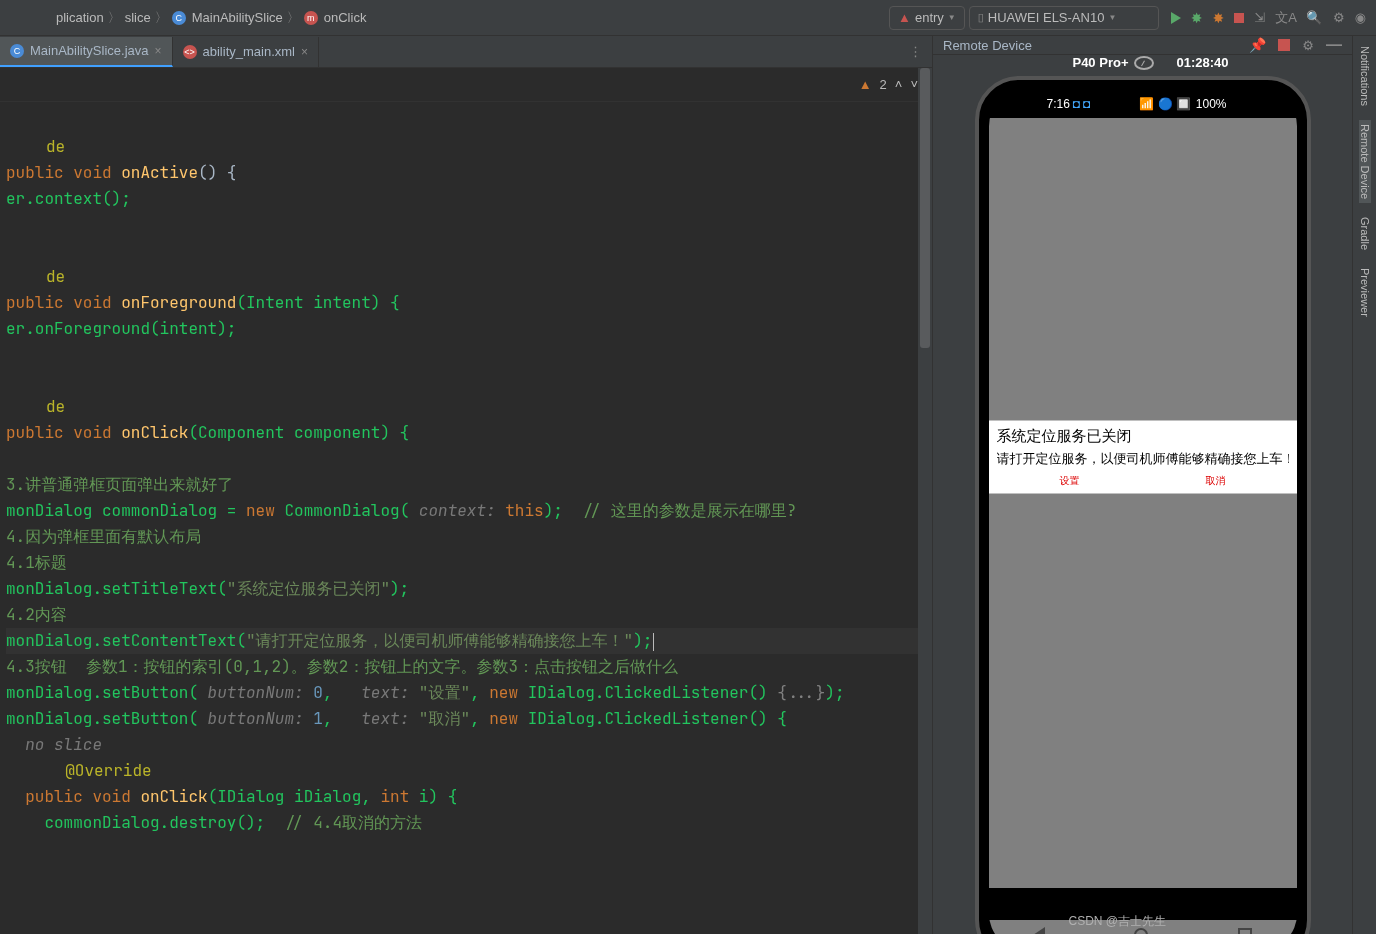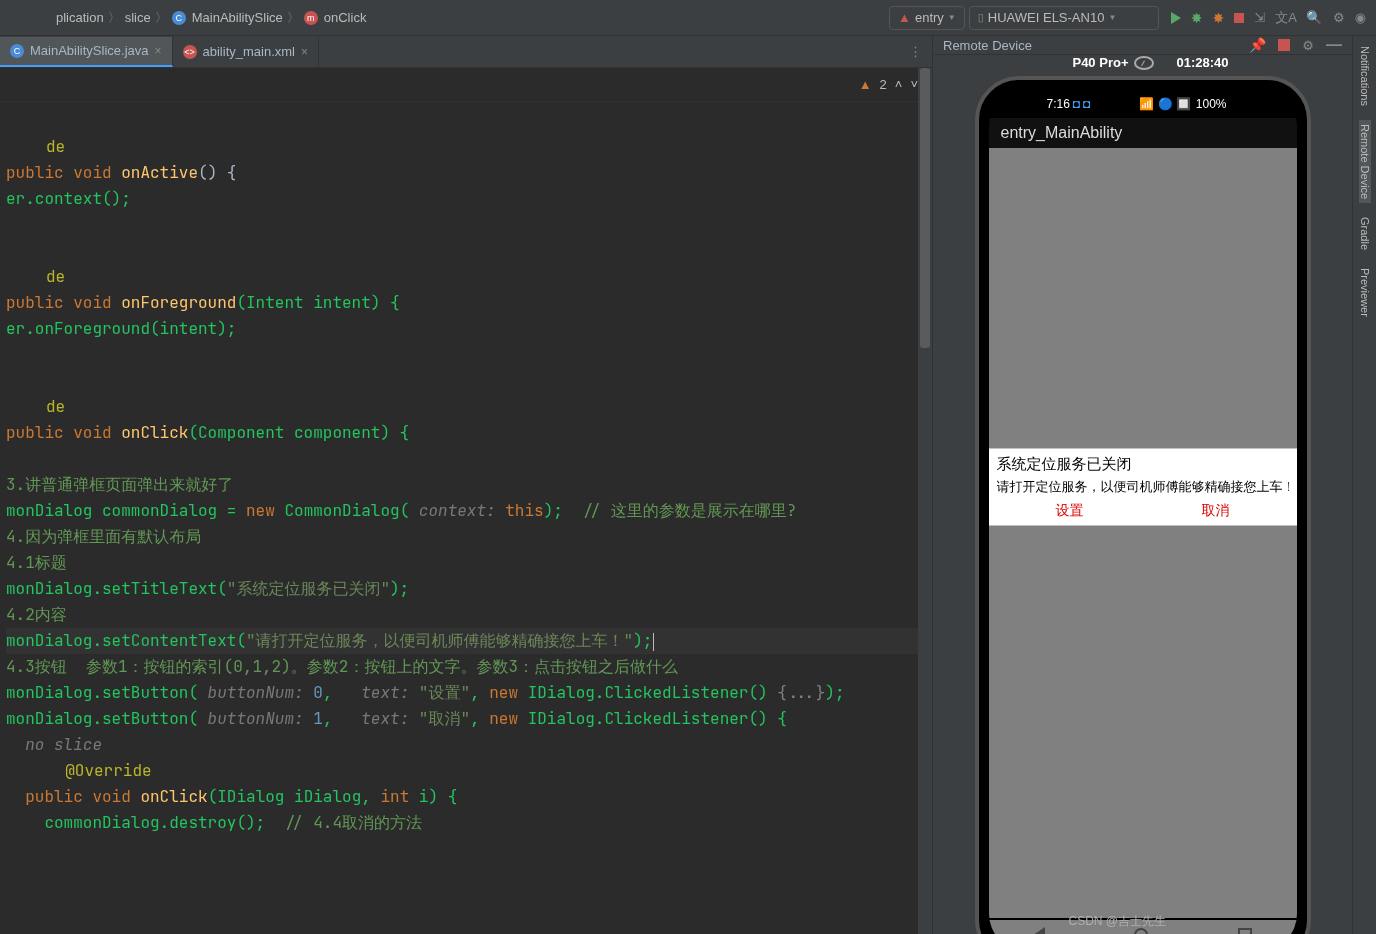--- a/index.html
+++ b/index.html
@@ -69,21 +69,21 @@
 .statusbar .left { display:flex; gap:3px;}
 .statusbar .right { display:flex; gap:4px;}
 .notch { position:absolute; top:8px; left:50%; transform:translateX(-50%); width:110px; height:22px; background:#000; border-radius:12px; display:flex; gap:30px; align-items:center; justify-content:center; }
 .cam { width:10px;height:10px;border-radius:50%;background:#222; border:1px solid #444; }
 .app-title { background:#111; color:#ddd; padding:6px 12px; font-size:16px; }
 .app-body { background:#808080; height: calc(100% - 28px - 32px - 30px); position:relative; }
 .dialog { position: absolute; left:0; right:0; top: 44%; transform: translateY(-50%); background:#fff; padding: 6px 8px 6px 8px; }
 .dialog-title { font-size:15px; color:#000; margin-bottom:4px; }
 .dialog-text { font-size:13px; color:#000; margin-bottom:6px; white-space:nowrap; overflow:hidden; }
 .dialog-row { display:flex; }
-.dialog-row span { flex:1; text-align:center; font-size:14px; color:#d00; }
+.dialog-row span { flex:1; text-align:center; font-size:10px; color:#d00; }
 .navbar { position:absolute; bottom:0; left:0; right:0; height:30px; background:#808080; display:flex; align-items:center; justify-content:space-around; }
 .nav-tri { width:0;height:0;border-right:12px solid #444;border-top:8px solid transparent;border-bottom:8px solid transparent; }
 .nav-circ { width:14px;height:14px;border:2px solid #444;border-radius:50%; }
 .nav-sq { width:14px;height:14px;border:2px solid #444; }
 
 
 .right-dock { width:24px; background:#3c3f41; border-left:1px solid #323232; display:flex; flex-direction:column; align-items:center; padding-top:6px; gap:10px; }
 .dock-item { writing-mode:vertical-rl; font-size:11px; color:#bbb; display:flex; align-items:center; gap:4px; padding:4px 0; }
 .dock-item.active { background:#515658; }
 
@@ -219,21 +219,20 @@
                   <span style="color:#4af">◘</span>
                   <span style="color:#4af">◘</span>
                 </div>
               <div class="right">
                   <span>📶</span>
                   <span>🔵</span>
                   <span>🔲</span>
                   <span>100%</span>
                 </div>
             </div>
-            <div class="app-title">entry_MainAbility</div>
             <div class="app-body">
               <div class="dialog">
                 <div class="dialog-title">系统定位服务已关闭</div>
                 <div class="dialog-text">请打开定位服务，以便司机师傅能够精确接您上车！</div>
                 <div class="dialog-row">
                   <span>设置</span>
                   <span>取消</span>
                 </div>
               </div>
             </div>

